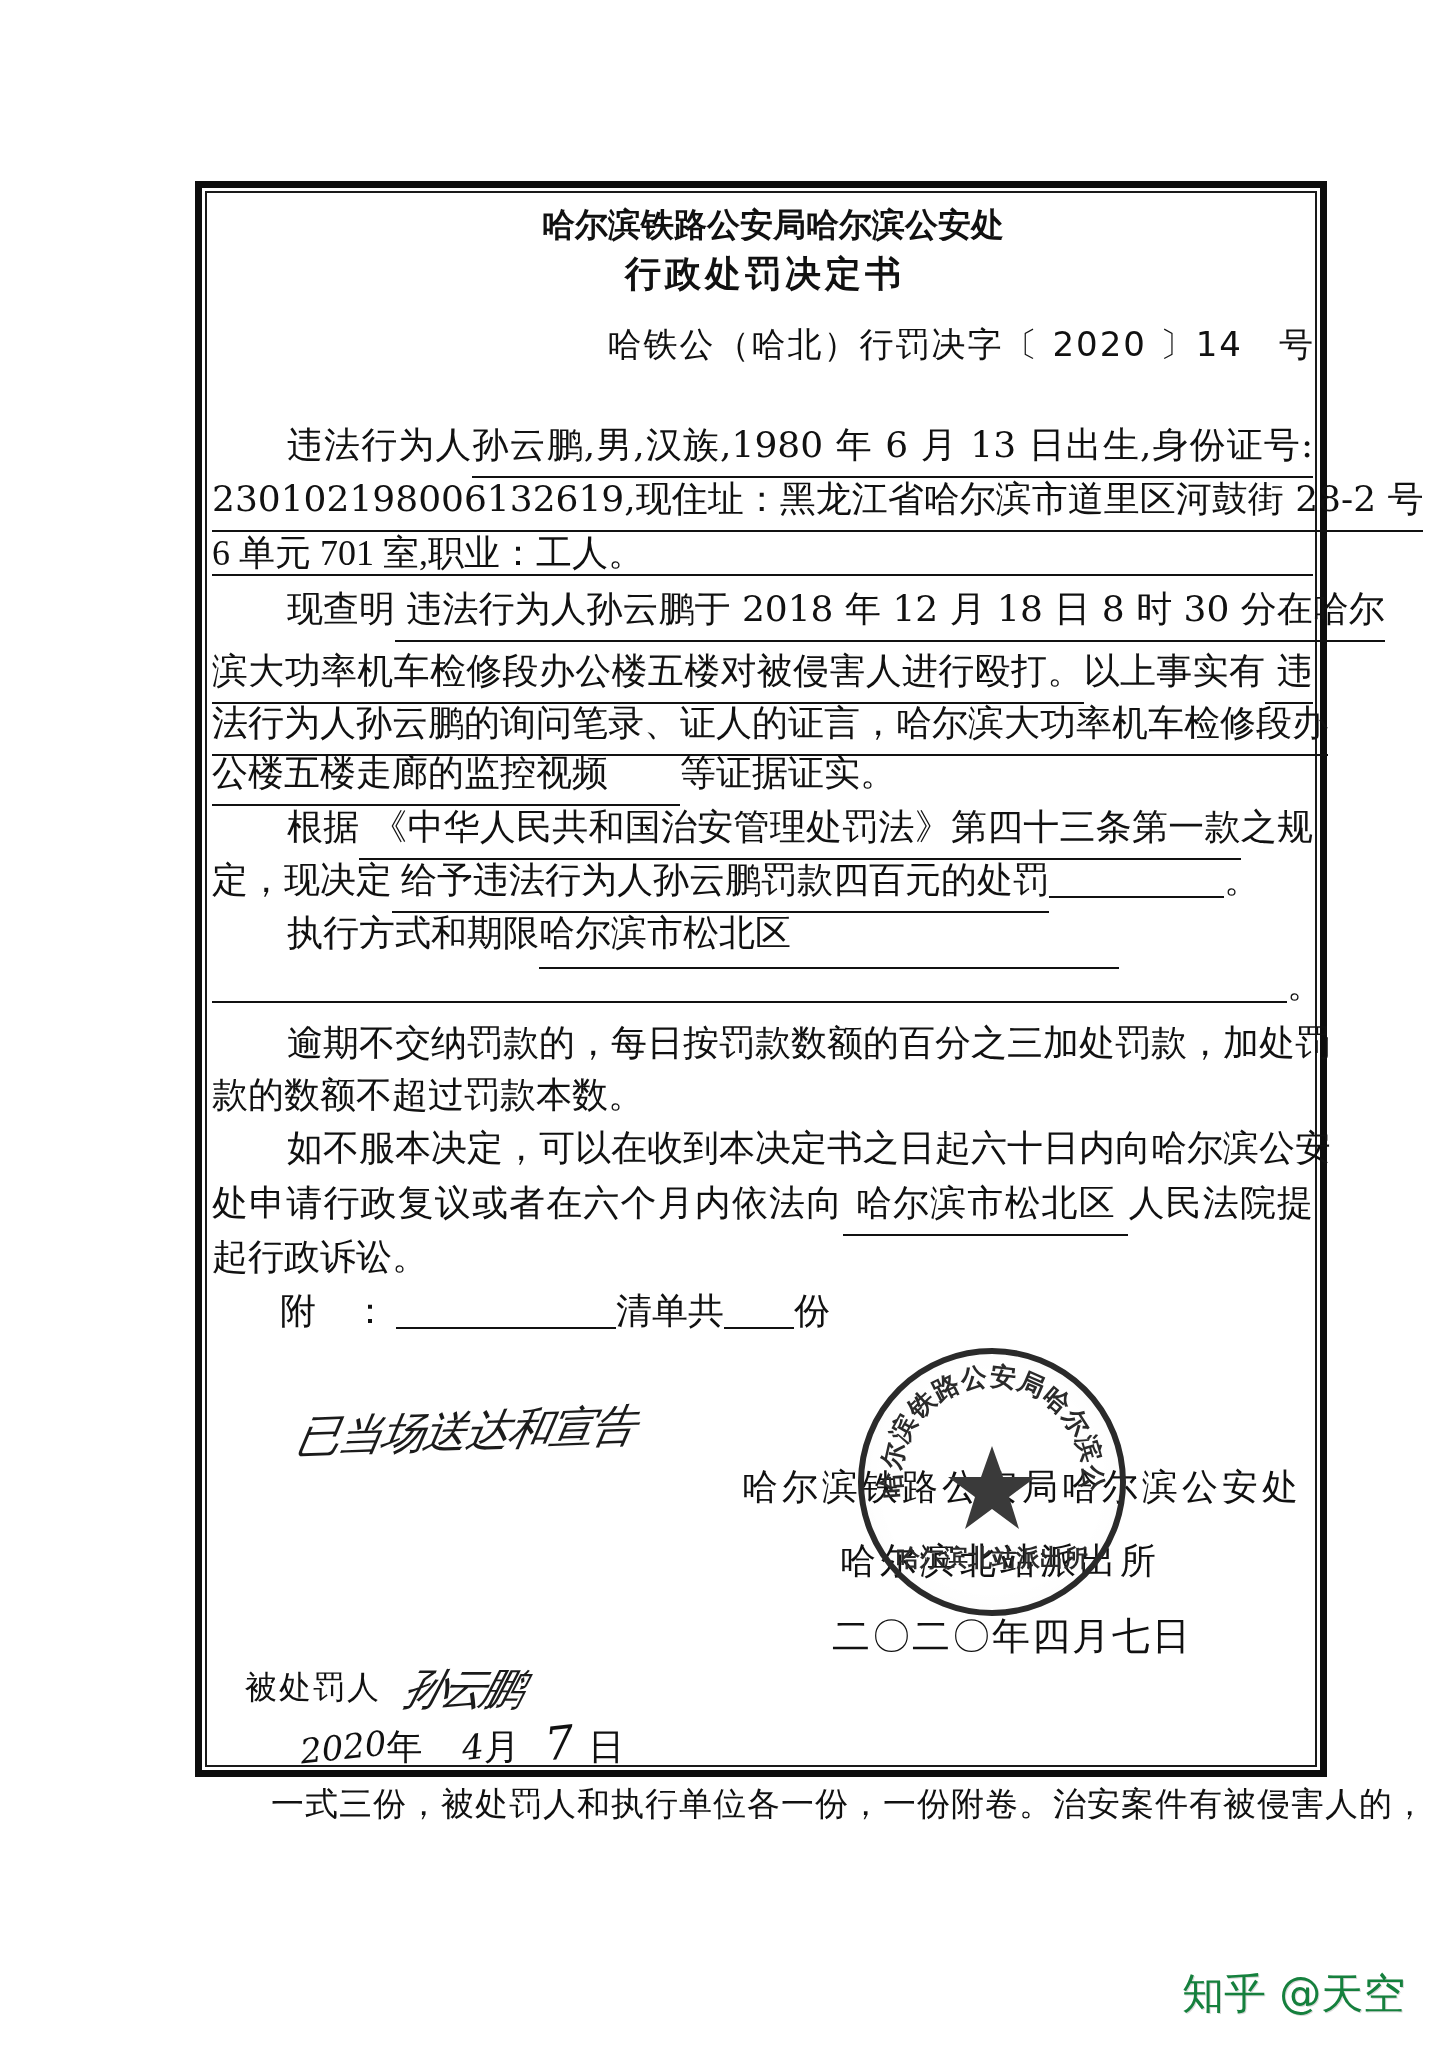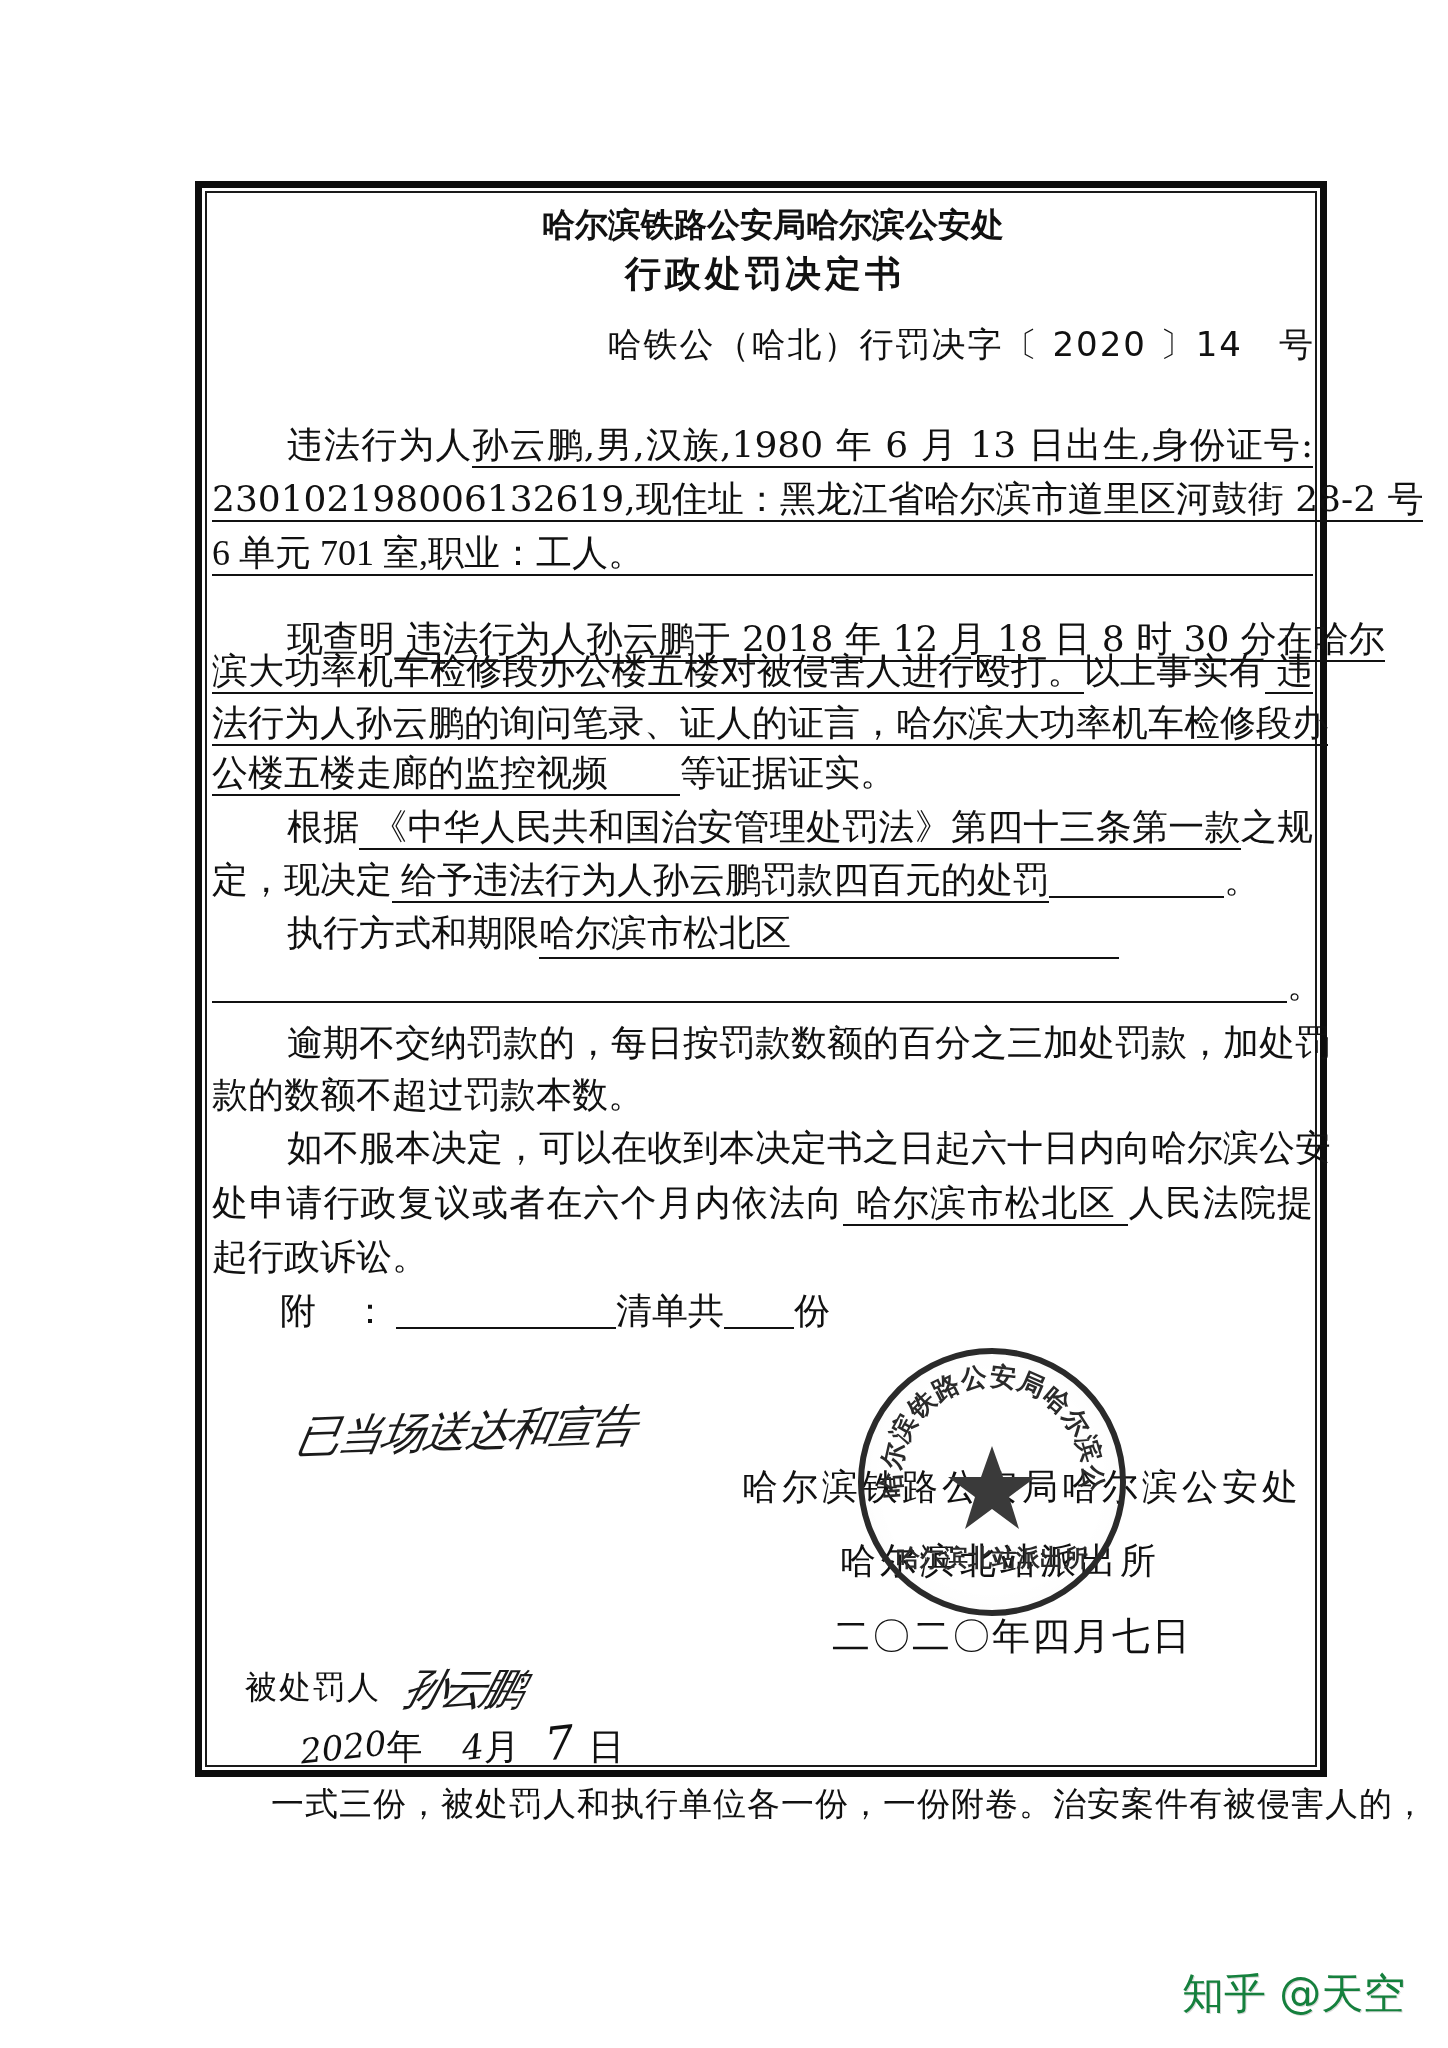--- a/index.html
+++ b/index.html
@@ -30,21 +30,21 @@
     position: absolute; right: 133px; top: 322px; font-size: 34px; letter-spacing: 2px;
     font-family: "DejaVu Sans", "Liberation Sans", sans-serif;
     white-space: nowrap;
   }
   .line {
     position: absolute; left: 212px; width: 1101px; height: 46px; font-size: 36px; line-height: 46px;
     white-space: nowrap; text-align: justify; text-align-last: justify;
   }
   .line.indent { left: 287px; width: 1026px; }
   .line.left { text-align: left; text-align-last: left; font-family: Liberation Serif, serif; }
-  .u { border-bottom: 2px solid #111; padding-bottom: 1px; }
+  .u { border-bottom: 2px solid #111; padding-bottom: 11px; }
   .fill-u { display: inline-block; border-bottom: 2px solid #111; height: 36px; vertical-align: -6px; }
   .handwriting {
     position: absolute; font-family: "DejaVu Serif", serif; font-style: italic;
     color: #1b1b1b; white-space: nowrap;
   }
   .hw-note { left: 298px; top: 1402px; font-size: 44px; letter-spacing: -2px; transform: skewX(-12deg) rotate(-2deg); }
   .issuer1 { position: absolute; left: 742px; top: 1463px; font-size: 36px; letter-spacing: 4px; white-space: nowrap; }
   .issuer2 { position: absolute; left: 840px; top: 1537px; font-size: 36px; letter-spacing: 4px; white-space: nowrap; }
   .issue-date { position: absolute; left: 832px; top: 1611px; font-size: 38px; letter-spacing: 2px; white-space: nowrap; }
   .seal {
@@ -80,21 +80,21 @@
 <div class="line indent" style="top:422px">
   <span>违法行为人</span><span class="u">孙云鹏,男,汉族,1980 年 6 月 13 日出生,身份证号:</span>
 </div>
 <div class="line" style="top:476px">
   <span class="u">230102198006132619,现住址：黑龙江省哈尔滨市道里区河鼓街 28-2 号</span>
 </div>
 <div class="line left" style="top:530px; border-bottom:2px solid #111; height:44px;">
   <span>6 单元 701 室,职业：工人。</span>
 </div>
 
-<div class="line indent" style="top:616px">
+<div class="line indent" style="top:586px">
   <span>现查明</span><span class="u"> 违法行为人孙云鹏于 2018 年 12 月 18 日 8 时 30 分在哈尔</span>
 </div>
 <div class="line" style="top:648px">
   <span class="u">滨大功率机车检修段办公楼五楼对被侵害人进行殴打。</span><span>以上事实有</span><span class="u"> 违</span>
 </div>
 <div class="line" style="top:700px">
   <span class="u">法行为人孙云鹏的询问笔录、证人的证言，哈尔滨大功率机车检修段办</span>
 </div>
 <div class="line left" style="top:750px">
   <span class="u">公楼五楼走廊的监控视频　　</span><span>等证据证实。</span>

